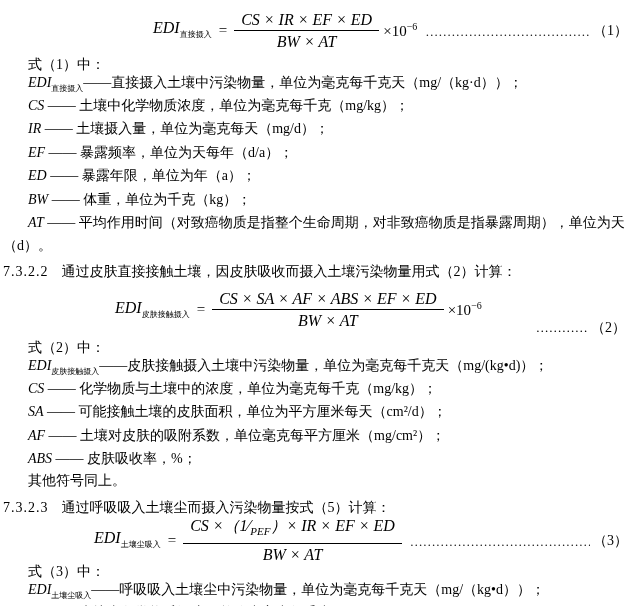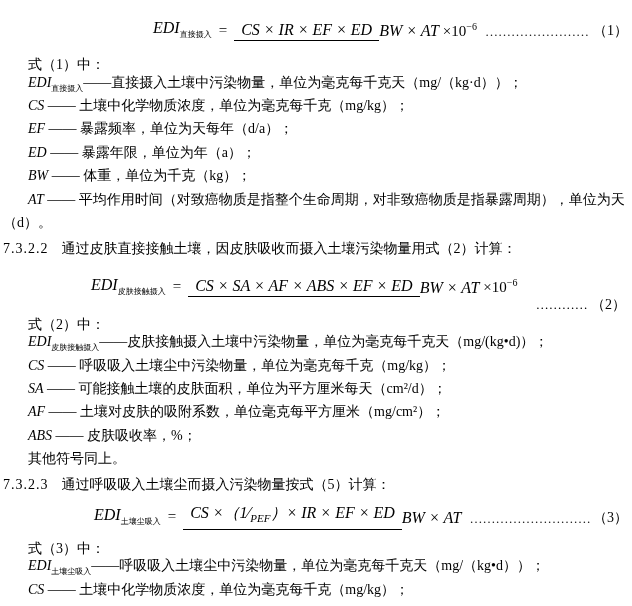--- a/index.html
+++ b/index.html
@@ -12,39 +12,39 @@
   .page{padding:4px 4px 0 3px;}
 
   
   .formula{display:flex;align-items:center;position:relative;}
   .formula.f1{height:52px;}
   .formula.f2{height:58px;}
   .formula.f3{height:46px;}
   .f-lhs{font-style:italic;font-size:16px;white-space:nowrap;}
   .f-lhs sub{font-style:normal;font-size:8px;letter-spacing:0;}
   .f-eq{margin:0 7px;font-size:15px;}
-  .frac{display:inline-flex;flex-direction:row;align-items:center;
+  .frac{display:inline-flex;flex-direction:column;align-items:center;
         font-style:italic;font-size:16px;line-height:19px;}
   .frac .num{padding:0 7px 1px 7px;border-bottom:1px solid #000;white-space:nowrap;}
   .frac .den{padding-top:1px;white-space:nowrap;}
   .fsub{font-size:11px;}
   .f-mult{font-size:15px;margin-left:4px;white-space:nowrap;}
   .f-mult sup{font-size:10px;}
   .f-dots{flex:1 1 auto;overflow:hidden;white-space:nowrap;margin:4px 3px 0 8px;
           font-size:13px;color:#222;}
   .f-label{font-size:14px;white-space:nowrap;padding-top:2px;}
   .f-tail{position:absolute;right:2px;bottom:2px;white-space:nowrap;font-size:13px;}
   .f-tail .f-label{font-size:14px;}
   .ml1{margin-left:150px;}
-  .ml2{margin-left:88px;}
+  .ml2{margin-left:112px;}
   .ml3{margin-left:91px;}
 
   
   .intro,.def,.note{line-height:17.6px;text-indent:25px;}
-  .note{text-indent:25px;}
+  .note{text-indent:25px;font-family:Liberation Mono, monospace;}
   .sym{font-style:italic;}
   .sym sub{font-size:8px;font-style:normal;}
   .heading{line-height:18px;margin-top:8px;white-space:nowrap;}
   .sec-num{margin-right:13px;letter-spacing:1px;}
 </style>
 </head>
 <body>
 
 <div class="page">
 
@@ -56,20 +56,21 @@
       <span class="den">BW × AT</span>
     </span>
     <span class="f-mult"><span>×10</span><sup>−6</sup></span>
     <span class="f-dots">…………………………………………………………………………</span>
     <span class="f-label">（1）</span>
   </div>
 
   <div class="intro">式（1）中：</div>
   <div class="def"><span class="sym"><span>EDI</span><sub>直接摄入</sub></span><span>——直接摄入土壤中污染物量，单位为毫克每千克天（mg/（kg·d））；</span></div>
   <div class="def"><span class="sym"><span>CS</span><sub></sub></span><span> —— 土壤中化学物质浓度，单位为毫克每千克（mg/kg）；</span></div>
+  <div class="def"><span class="sym"><span>IR</span><sub></sub></span><span> —— 土壤摄入量，单位为毫克每天（mg/d）；</span></div>
   <div class="def"><span class="sym"><span>EF</span><sub></sub></span><span> —— 暴露频率，单位为天每年（d/a）；</span></div>
   <div class="def"><span class="sym"><span>ED</span><sub></sub></span><span> —— 暴露年限，单位为年（a）；</span></div>
   <div class="def"><span class="sym"><span>BW</span><sub></sub></span><span> —— 体重，单位为千克（kg）；</span></div>
   <div class="def"><span class="sym"><span>AT</span><sub></sub></span><span> —— 平均作用时间（对致癌物质是指整个生命周期，对非致癌物质是指暴露周期），单位为天（d）。</span></div>
 
   <div class="heading">
     <span class="sec-num">7.3.2.2</span><span>通过皮肤直接接触土壤，因皮肤吸收而摄入土壤污染物量用式（2）计算：</span>
   </div>
 
   <div class="formula f2">
@@ -78,21 +79,21 @@
     <span class="frac">
       <span class="num">CS × SA × AF × ABS × EF × ED</span>
       <span class="den">BW × AT</span>
     </span>
     <span class="f-mult"><span>×10</span><sup>−6</sup></span>
     <span class="f-tail"><span>…………</span> <span class="f-label">（2）</span></span>
   </div>
 
   <div class="intro">式（2）中：</div>
   <div class="def"><span class="sym"><span>EDI</span><sub>皮肤接触摄入</sub></span><span>——皮肤接触摄入土壤中污染物量，单位为毫克每千克天（mg/(kg•d)）；</span></div>
-  <div class="def"><span class="sym"><span>CS</span><sub></sub></span><span> —— 呼吸吸入土壤尘中污染物量，单位为毫克每千克（mg/kg）；</span></div>
+  <div class="def"><span class="sym"><span>CS</span><sub></sub></span><span> —— 化学物质与土壤中的浓度，单位为毫克每千克（mg/kg）；</span></div>
   <div class="def"><span class="sym"><span>SA</span><sub></sub></span><span> —— 可能接触土壤的皮肤面积，单位为平方厘米每天（cm²/d）；</span></div>
   <div class="def"><span class="sym"><span>AF</span><sub></sub></span><span> —— 土壤对皮肤的吸附系数，单位毫克每平方厘米（mg/cm²）；</span></div>
   <div class="def"><span class="sym"><span>ABS</span><sub></sub></span><span> —— 皮肤吸收率，%；</span></div>
   <div class="note">其他符号同上。</div>
 
   <div class="heading">
     <span class="sec-num">7.3.2.3</span><span>通过呼吸吸入土壤尘而摄入污染物量按式（5）计算：</span>
   </div>
 
   <div class="formula f3">

